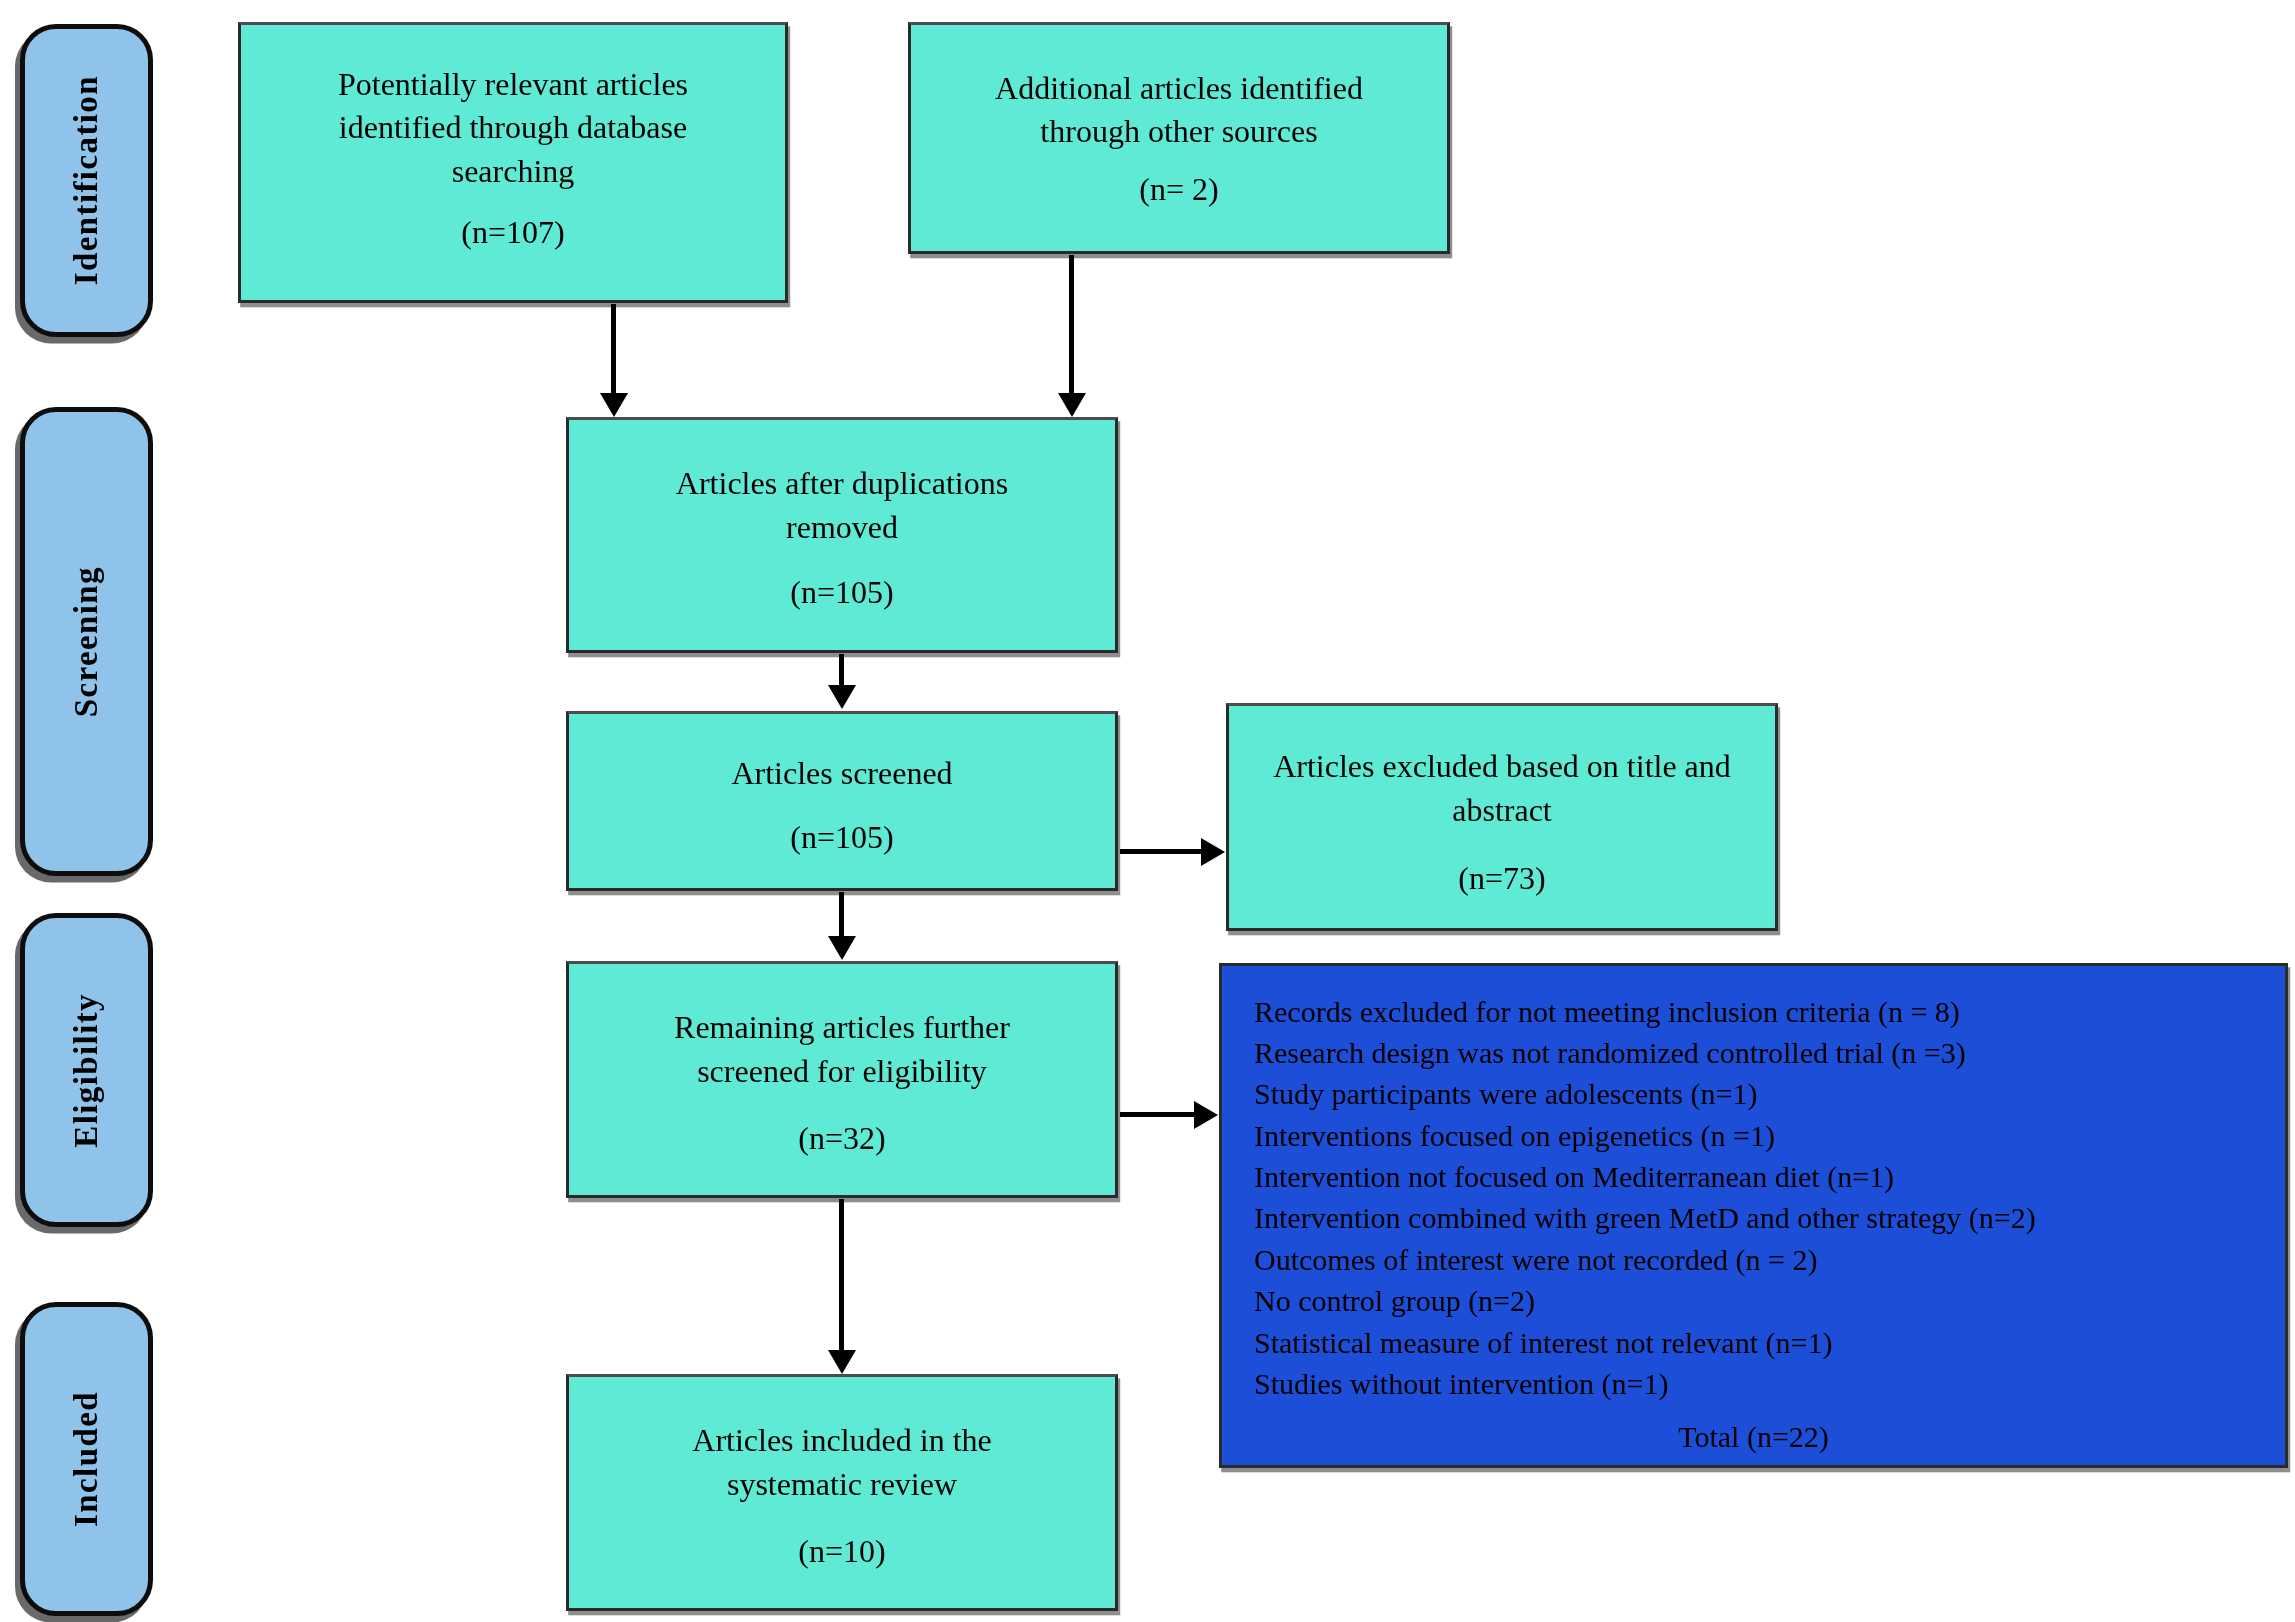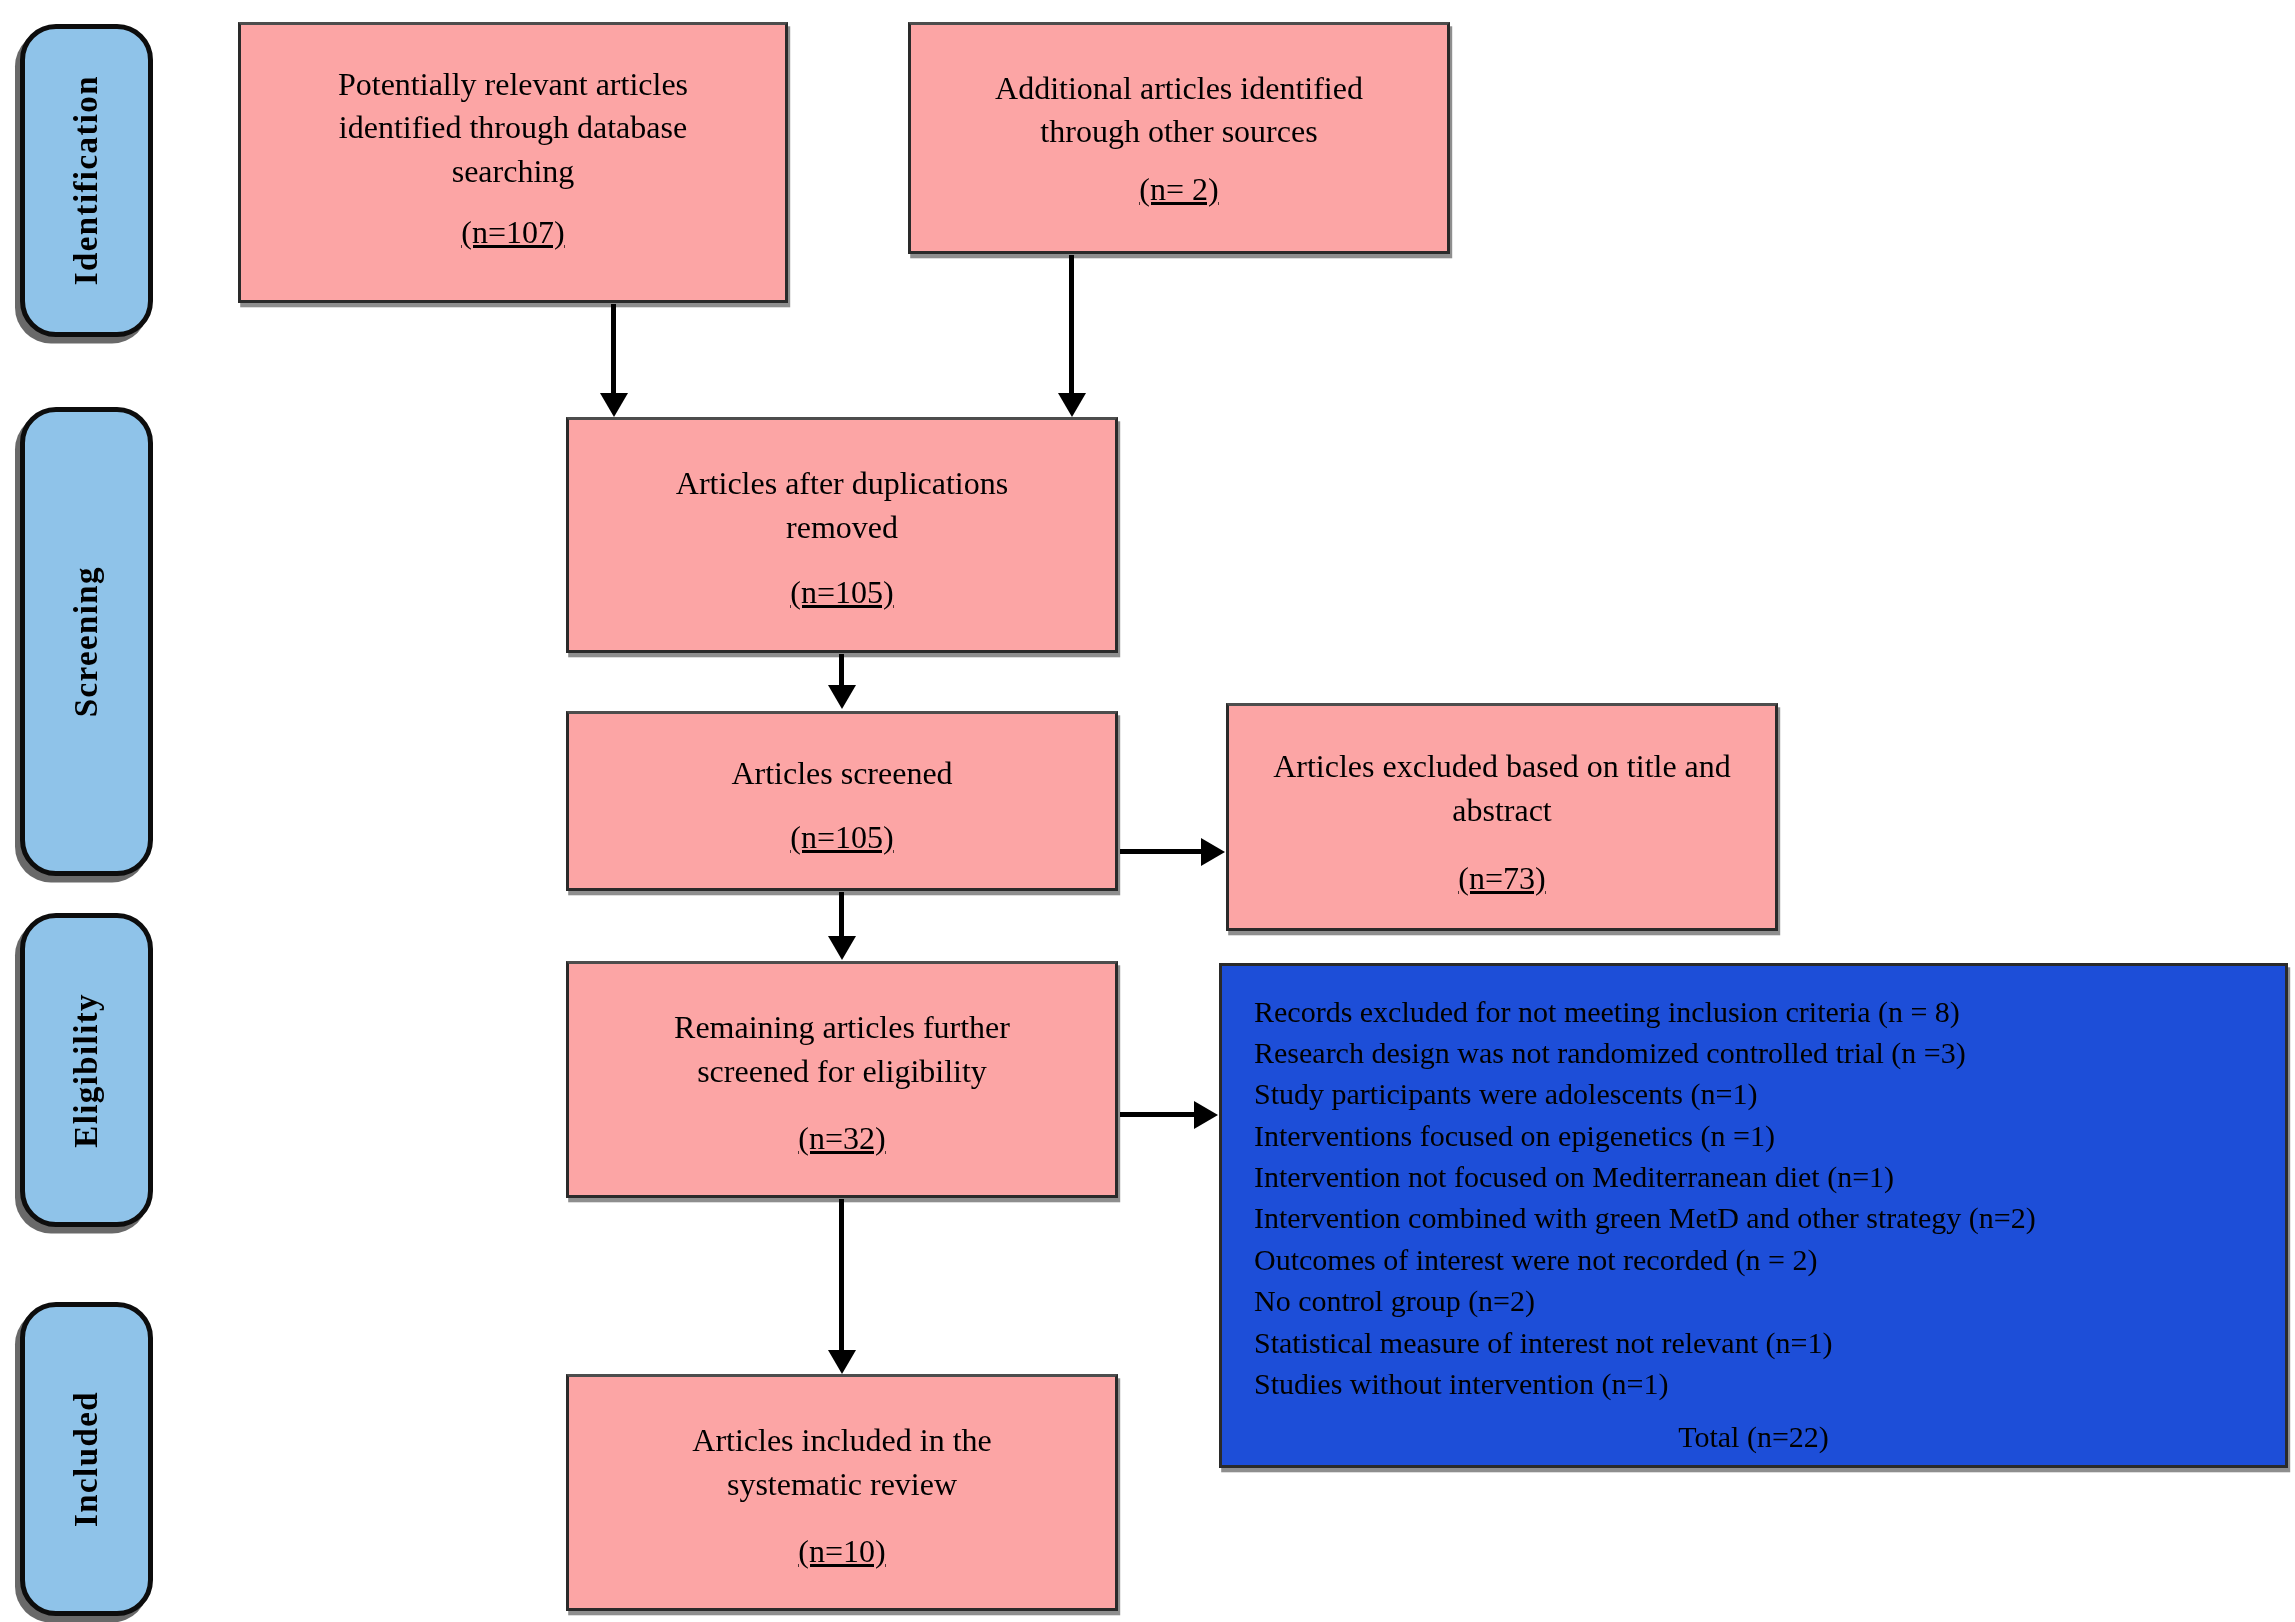--- a/index.html
+++ b/index.html
@@ -41,35 +41,35 @@
     white-space: nowrap;
   }
   .st-identification { top: 24px;   height: 313px; }
   .st-screening      { top: 407px;  height: 469px; }
   .st-eligibility    { top: 913px; height: 314px; }
   .st-included       { top: 1302px; height: 314px; }
 
   
   .fbox {
     position: absolute;
-    background: #fca5a5;
+    background: #5eead4;
     border: 3.6px solid #2a2a2a;
     border-top-color: #4d4d4d;
     box-shadow: 2.2px 4.3px 0 #8e8e8e;
     box-sizing: border-box;
     display: flex;
     flex-direction: column;
     align-items: center;
     justify-content: space-between;
     text-align: center;
     font-size: 32px;
     color: #000;
   }
   .fbox .lbl { line-height: 1.36; padding: 0 63px; }
-  .fbox .cnt { line-height: 1.2; text-decoration: underline; }
+  .fbox .cnt { line-height: 1.2; }
 
   .b-database  { left: 238px;  top: 21.6px;   width: 550px;  height: 281px; }
   .b-database .lbl { margin-top: 38px; }
   .b-database .cnt { margin-bottom: 48px; }
 
   .b-other     { left: 908px; top: 21.6px;   width: 542px;  height: 232px; gap: 12px; }
   .b-other .lbl { margin-top: 42px; }
   .b-other .cnt { margin-bottom: 42px; }
 
   .b-dedup     { left: 566px;  top: 417px;  width: 552px;  height: 236px; }

